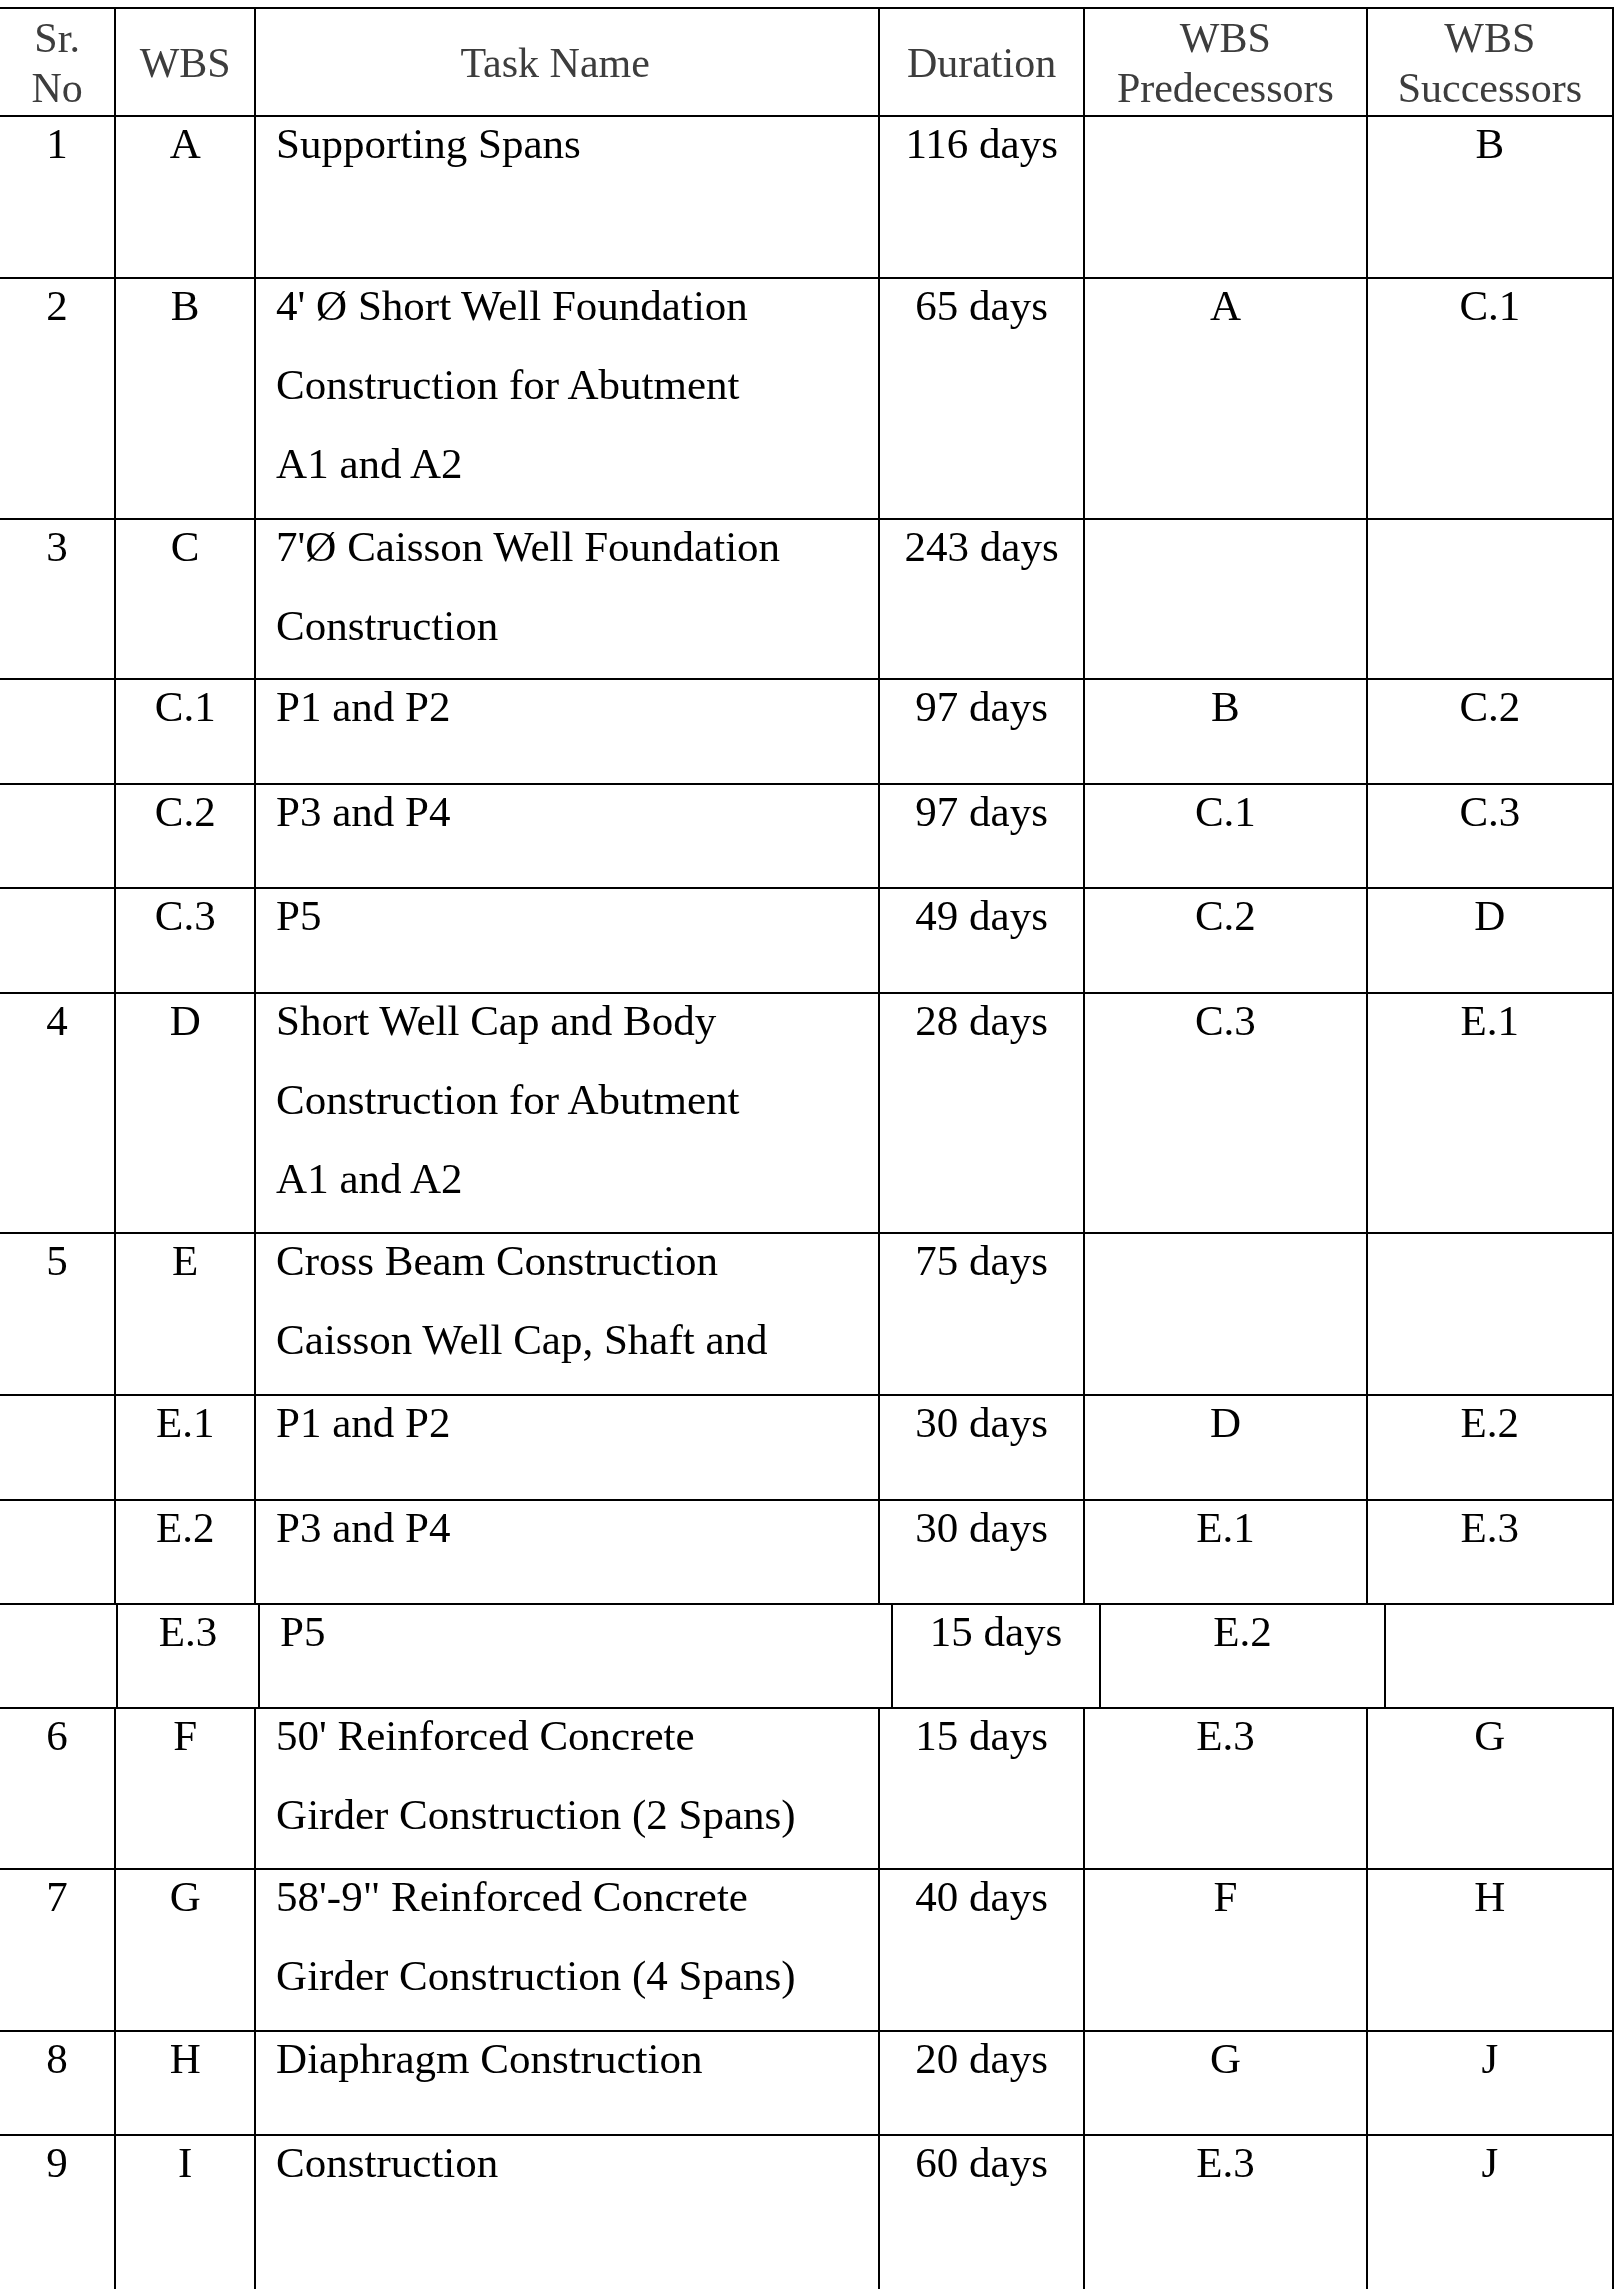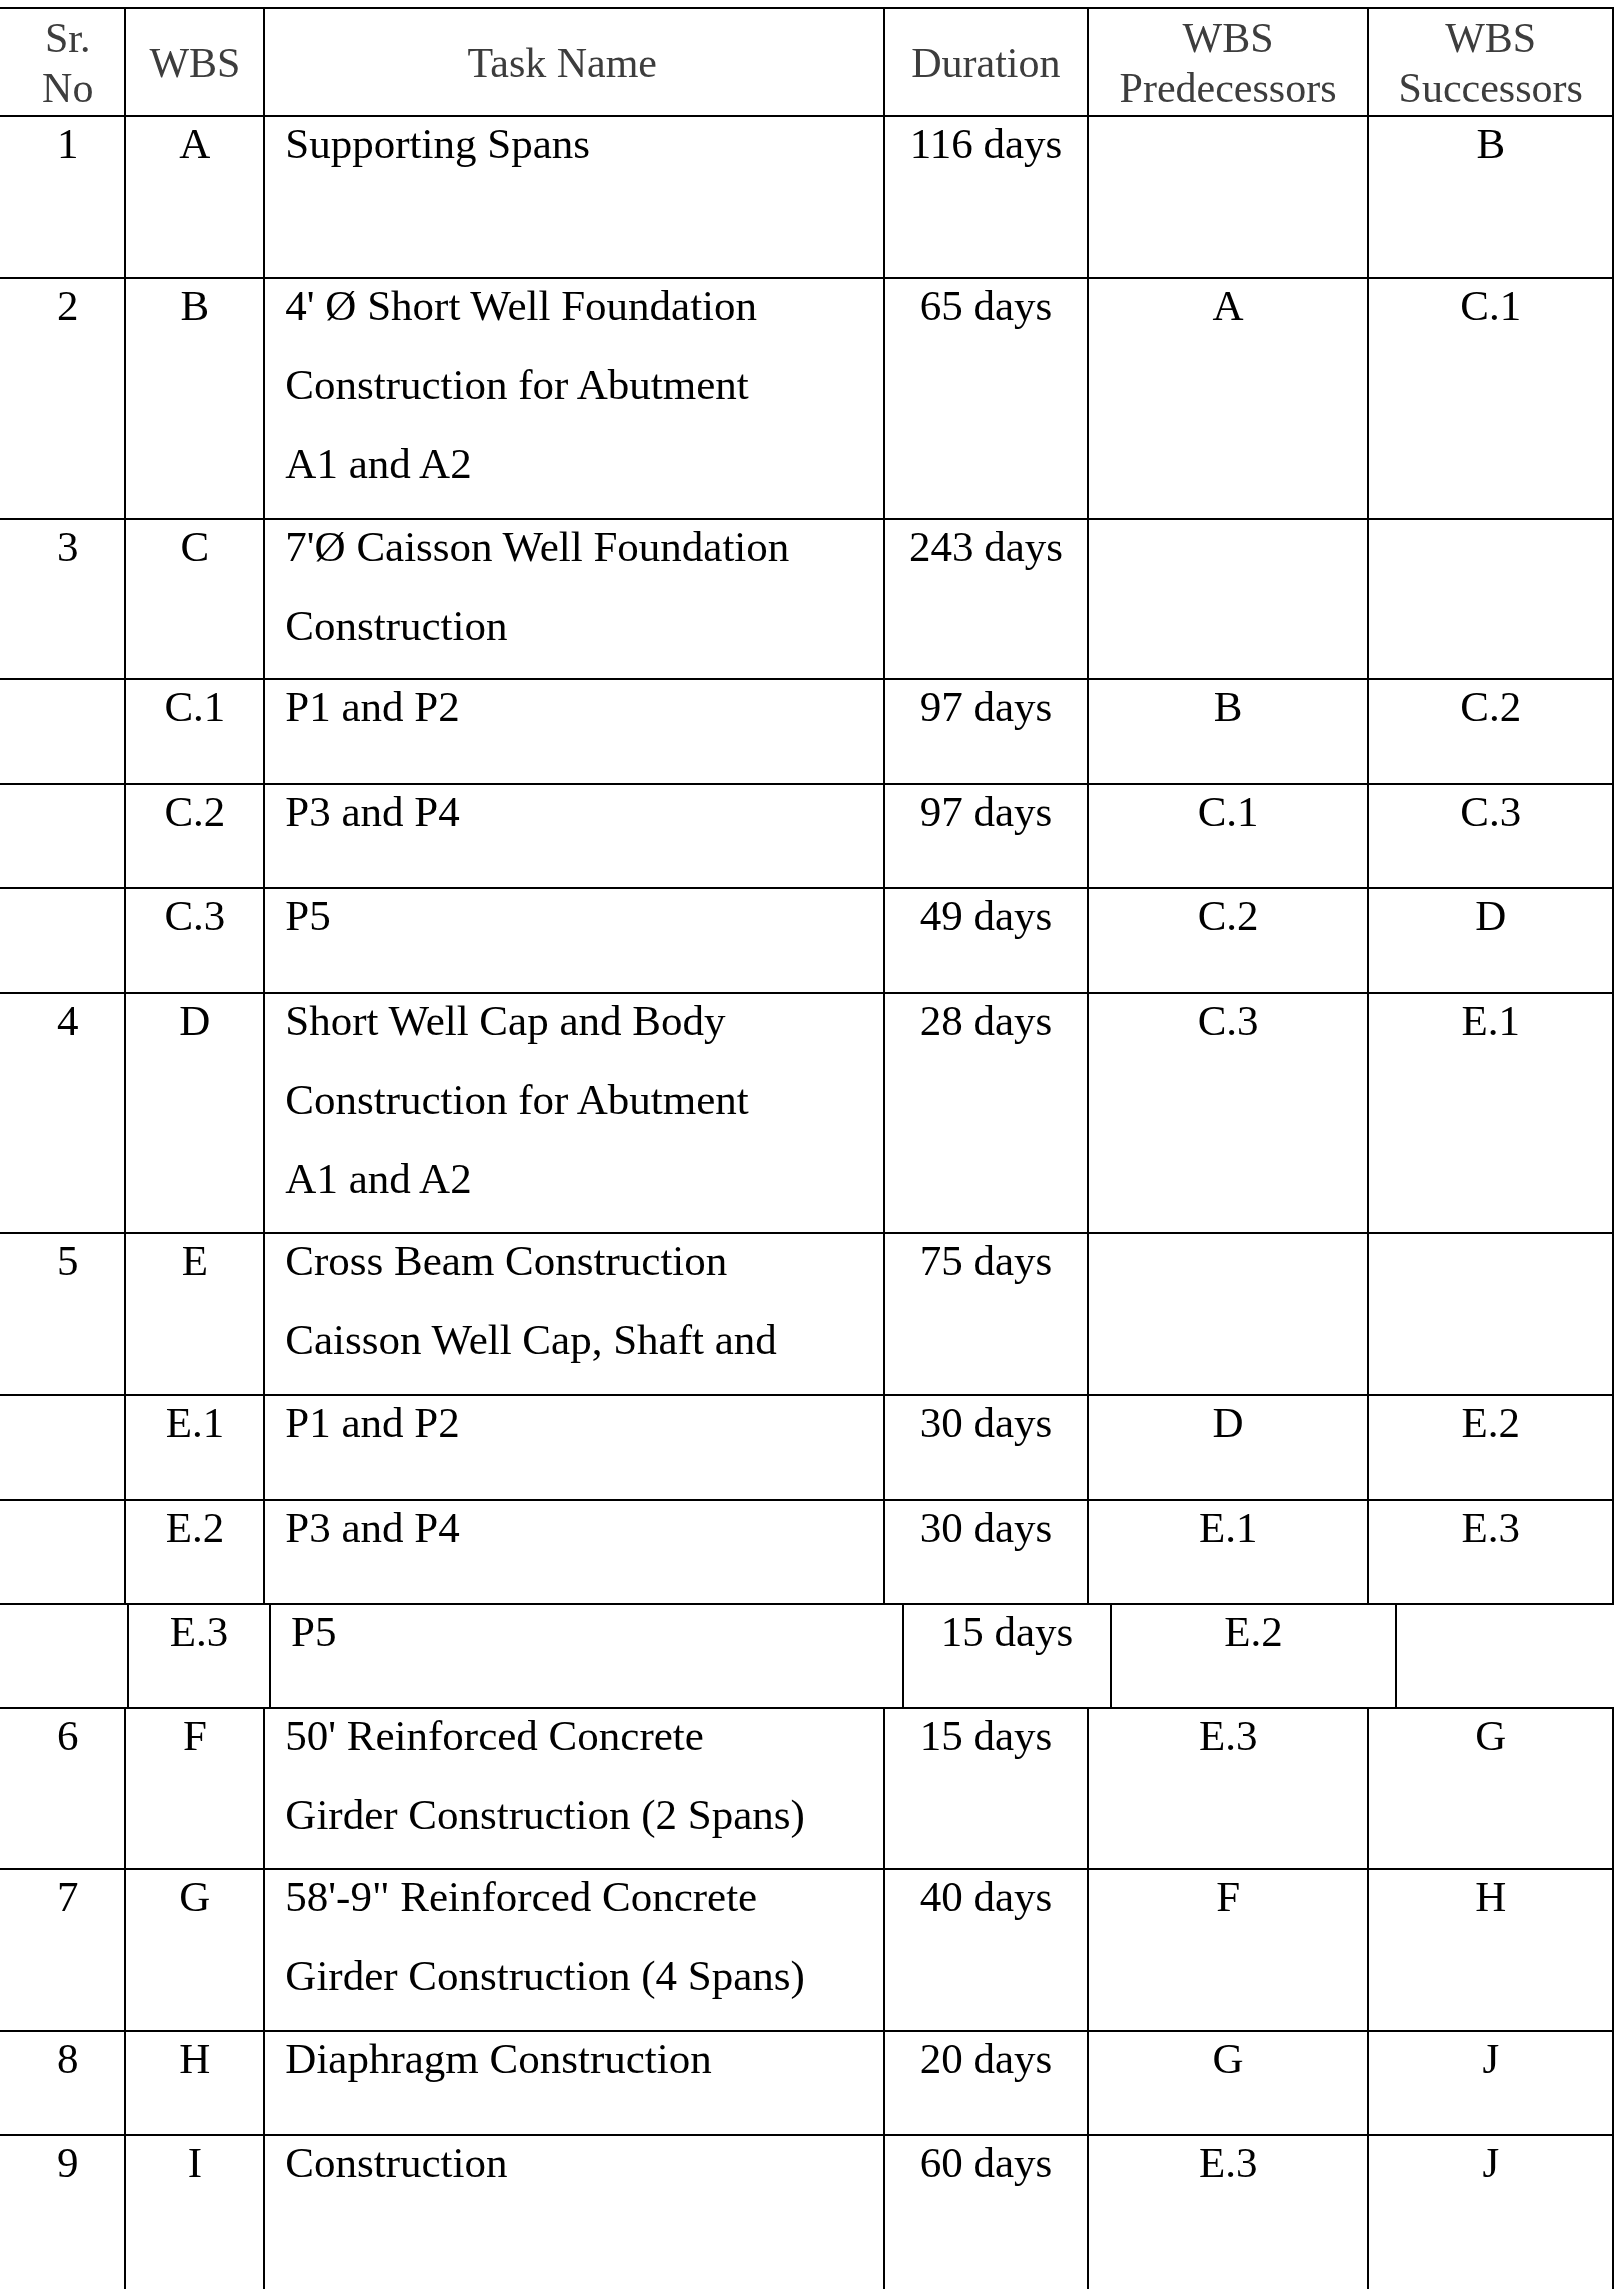--- a/index.html
+++ b/index.html
@@ -18,21 +18,20 @@
   .table {
     position: absolute;
     left: 0;
     top: 7.4px;
     width: 1614px;
   }
   .row {
     display: flex;
     border-top: 2.8px solid #000;
     box-sizing: border-box;
-    padding-left: 11px;
   }
   .cell {
     box-sizing: border-box;
     border-left: 2.8px solid #000;
     overflow: hidden;
     font-size: 43px;
   }
   .cell:first-child { border-left: none; }
   .row .cell:last-child { border-right: 2.8px solid #000; }
   .c-sr { width: 116px; text-align: center; }

